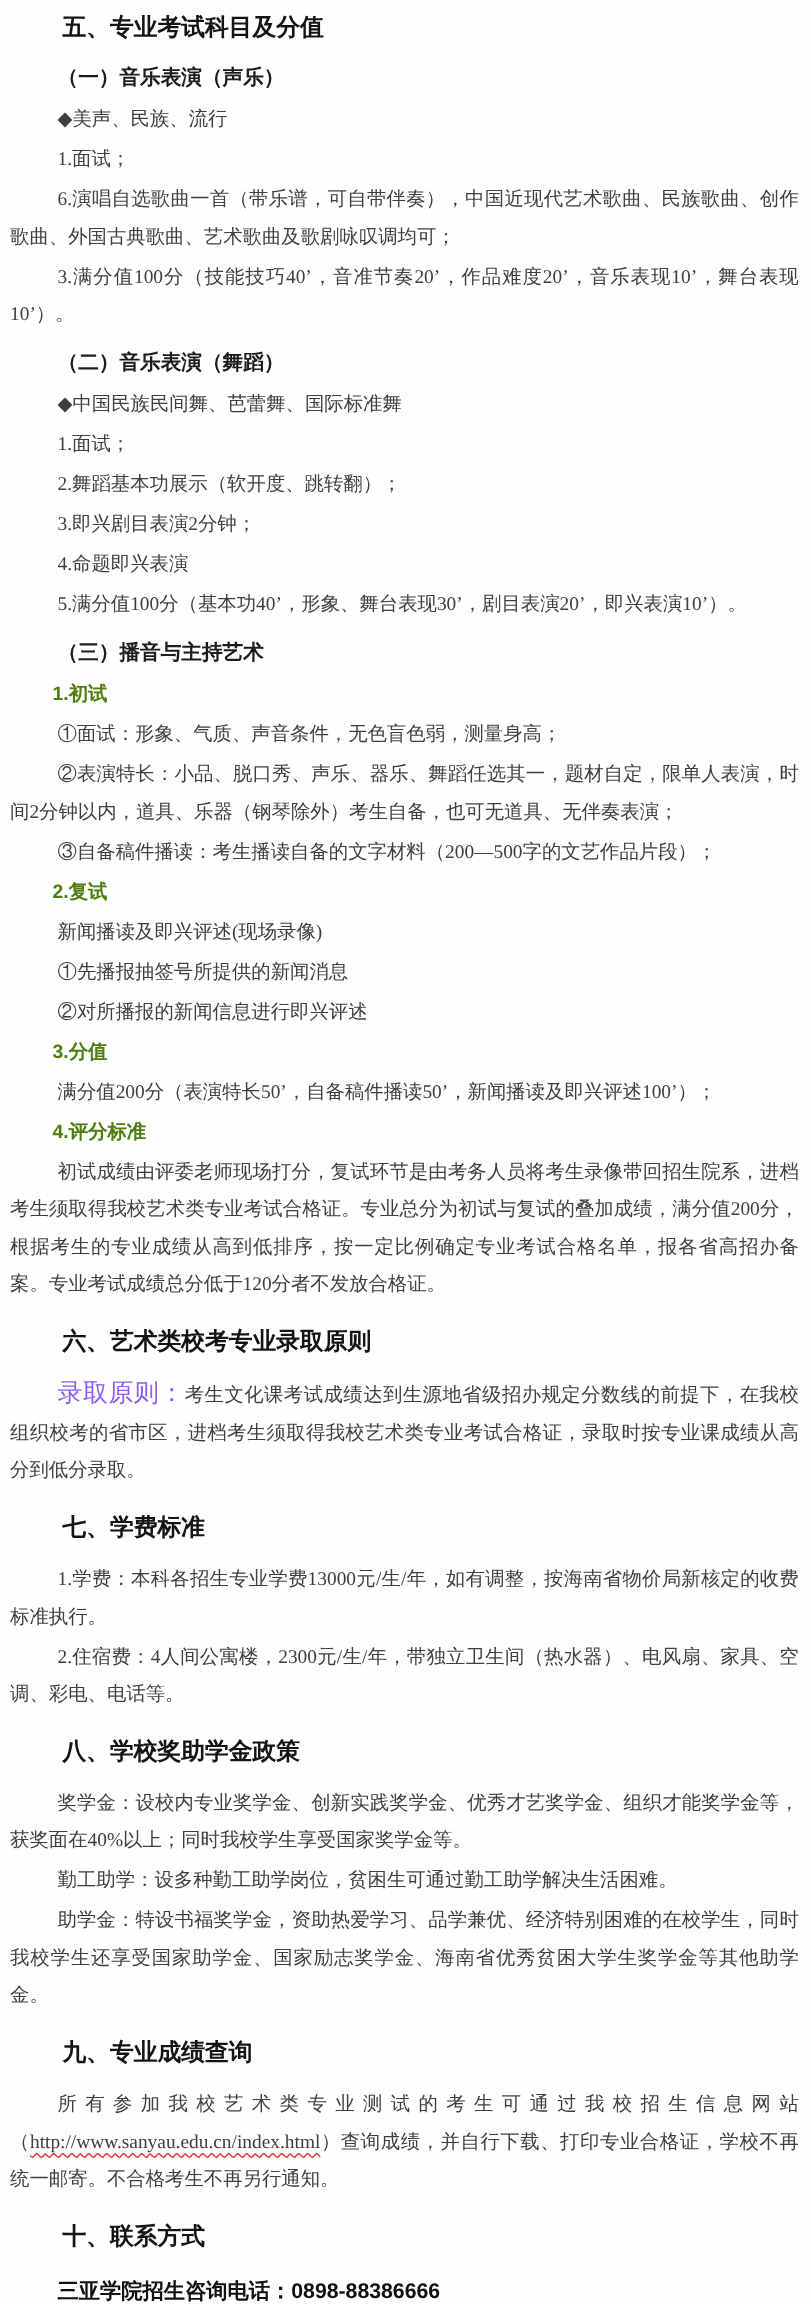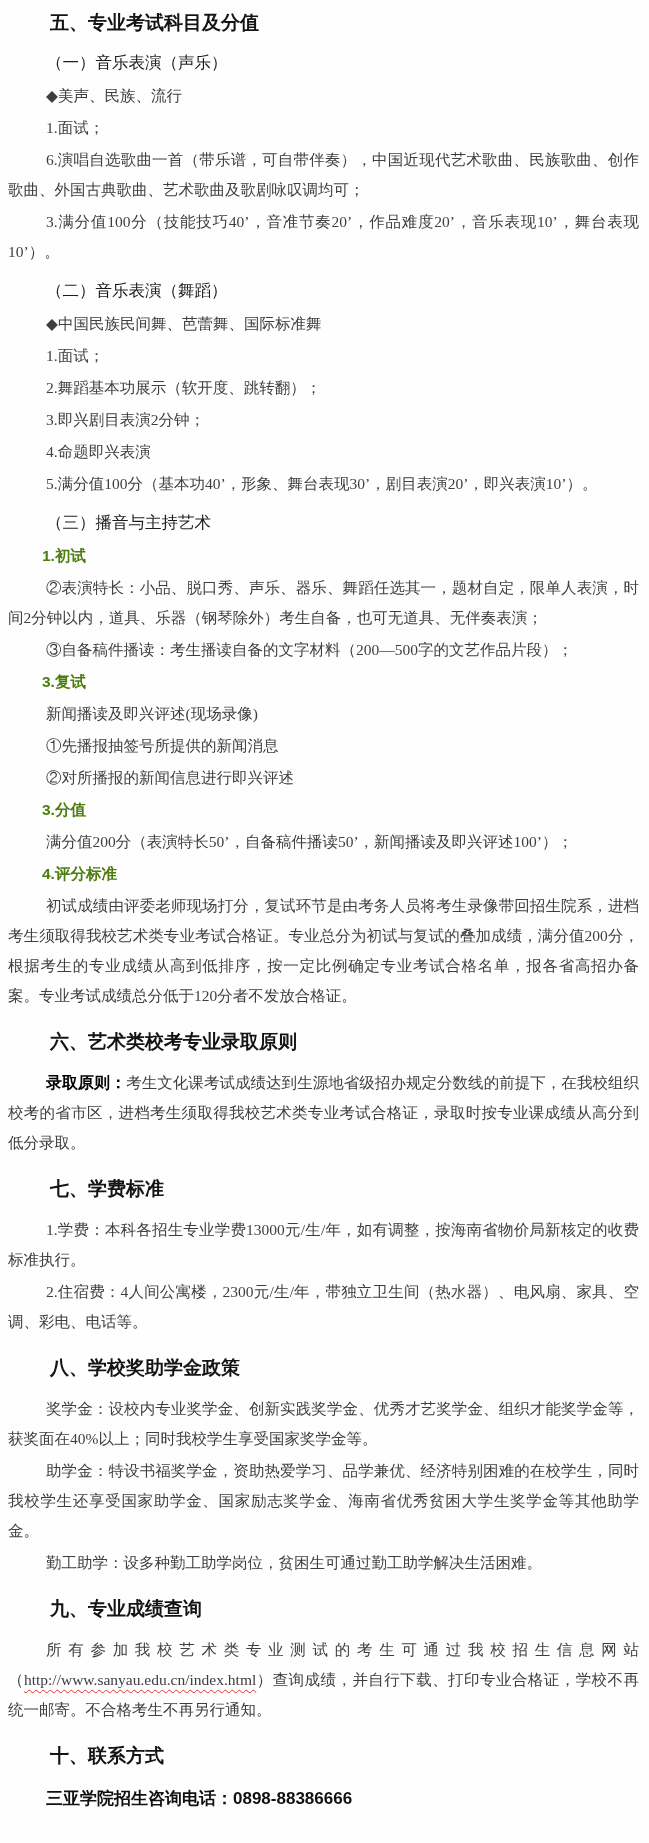--- a/index.html
+++ b/index.html
@@ -18,21 +18,21 @@
     font-weight: bold;
     color: #141414;
     line-height: 26px;
     margin: 18px 0 13px 0;
     text-indent: 42px;
   }
   .page .h1:first-child { margin-top: 6px; }
   .h2 {
     font-family: "Liberation Sans", "DejaVu Sans", sans-serif;
     font-size: 16.5px;
-    font-weight: normal;
+    font-weight: bold;
     color: #1c1c1c;
     line-height: 27px;
     margin: 10px 0 5px 0;
     text-indent: 38px;
   }
   .h3 {
     font-family: "Liberation Sans", "DejaVu Sans", sans-serif;
     font-size: 15.5px;
     font-weight: bold;
     color: #4d7c0f;
@@ -42,23 +42,23 @@
   }
   .bp {
     font-size: 15.5px;
     line-height: 30px;
     margin: 2px 0;
     text-indent: 38px;
     text-align: justify;
   }
   .lead {
     font-family: "Liberation Sans", "DejaVu Sans", sans-serif;
-    font-weight: bold;
-    font-size: 16px;
-    color: #000000;
+    font-weight: normal;
+    font-size: 20px;
+    color: #8b5cf6;
   }
   .spell {
     text-decoration: underline wavy #e0342b;
     text-decoration-thickness: 1px;
     text-underline-offset: 4px;
   }
   .contact {
     font-family: "Liberation Sans", "DejaVu Sans", sans-serif;
     font-size: 17px;
     font-weight: bold;
@@ -83,44 +83,45 @@
   <div class="h2">（二）音乐表演（舞蹈）</div>
   <p class="bp">◆中国民族民间舞、芭蕾舞、国际标准舞</p>
   <p class="bp">1.面试；</p>
   <p class="bp">2.舞蹈基本功展示（软开度、跳转翻）；</p>
   <p class="bp">3.即兴剧目表演2分钟；</p>
   <p class="bp">4.命题即兴表演</p>
   <p class="bp">5.满分值100分（基本功40’，形象、舞台表现30’，剧目表演20’，即兴表演10’）。</p>
 
   <div class="h2">（三）播音与主持艺术</div>
   <div class="h3">1.初试</div>
+  <p class="bp">①面试：形象、气质、声音条件，无色盲色弱，测量身高；</p>
   <p class="bp">②表演特长：小品、脱口秀、声乐、器乐、舞蹈任选其一，题材自定，限单人表演，时间2分钟以内，道具、乐器（钢琴除外）考生自备，也可无道具、无伴奏表演；</p>
   <p class="bp">③自备稿件播读：考生播读自备的文字材料（200—500字的文艺作品片段）；</p>
-  <div class="h3">3.复试</div>
+  <div class="h3">2.复试</div>
   <p class="bp">新闻播读及即兴评述(现场录像)</p>
   <p class="bp">①先播报抽签号所提供的新闻消息</p>
   <p class="bp">②对所播报的新闻信息进行即兴评述</p>
   <div class="h3">3.分值</div>
   <p class="bp">满分值200分（表演特长50’，自备稿件播读50’，新闻播读及即兴评述100’）；</p>
   <div class="h3">4.评分标准</div>
   <p class="bp">初试成绩由评委老师现场打分，复试环节是由考务人员将考生录像带回招生院系，进档考生须取得我校艺术类专业考试合格证。专业总分为初试与复试的叠加成绩，满分值200分，根据考生的专业成绩从高到低排序，按一定比例确定专业考试合格名单，报各省高招办备案。专业考试成绩总分低于120分者不发放合格证。</p>
 
   <div class="h1">六、艺术类校考专业录取原则</div>
   <p class="bp">
     <span class="lead">录取原则：</span><span>考生文化课考试成绩达到生源地省级招办规定分数线的前提下，在我校组织校考的省市区，进档考生须取得我校艺术类专业考试合格证，录取时按专业课成绩从高分到低分录取。</span>
   </p>
 
   <div class="h1">七、学费标准</div>
   <p class="bp">1.学费：本科各招生专业学费13000元/生/年，如有调整，按海南省物价局新核定的收费标准执行。</p>
   <p class="bp">2.住宿费：4人间公寓楼，2300元/生/年，带独立卫生间（热水器）、电风扇、家具、空调、彩电、电话等。</p>
 
   <div class="h1">八、学校奖助学金政策</div>
   <p class="bp">奖学金：设校内专业奖学金、创新实践奖学金、优秀才艺奖学金、组织才能奖学金等，获奖面在40%以上；同时我校学生享受国家奖学金等。</p>
+  <p class="bp">勤工助学：设多种勤工助学岗位，贫困生可通过勤工助学解决生活困难。</p>
   <p class="bp">助学金：特设书福奖学金，资助热爱学习、品学兼优、经济特别困难的在校学生，同时我校学生还享受国家助学金、国家励志奖学金、海南省优秀贫困大学生奖学金等其他助学金。</p>
-  <p class="bp">勤工助学：设多种勤工助学岗位，贫困生可通过勤工助学解决生活困难。</p>
 
   <div class="h1">九、专业成绩查询</div>
   <p class="bp">
     <span>所有参加我校艺术类专业测试的考生可通过我校招生信息网站（</span><span class="spell">http://www.sanyau.edu.cn/index.html</span><span>）查询成绩，并自行下载、打印专业合格证，学校不再统一邮寄。不合格考生不再另行通知。</span>
   </p>
 
   <div class="h1">十、联系方式</div>
   <p class="contact">三亚学院招生咨询电话：0898-88386666</p>
 
 </div>

